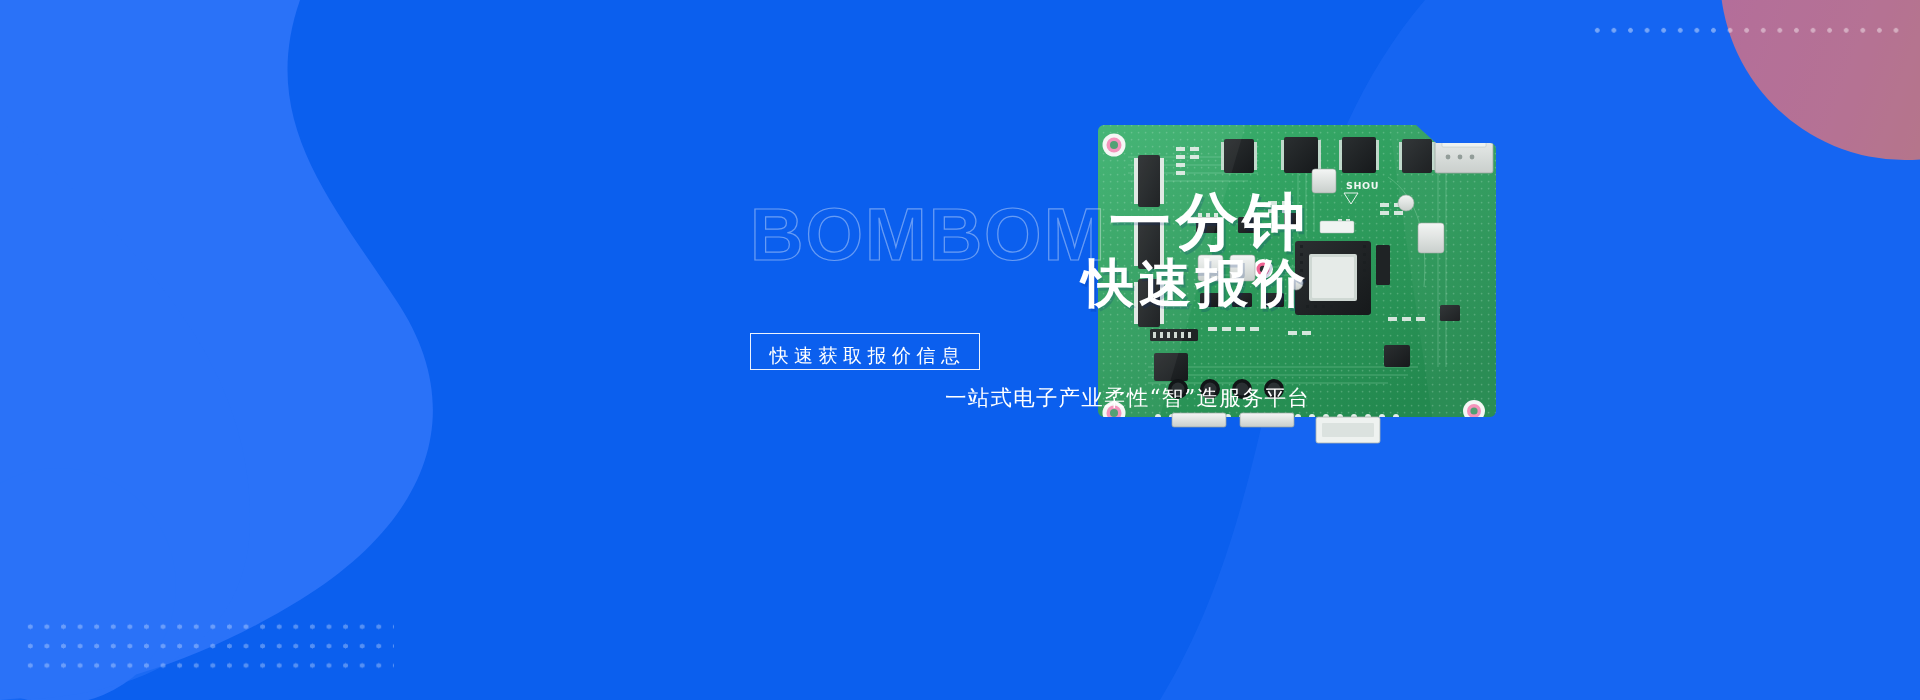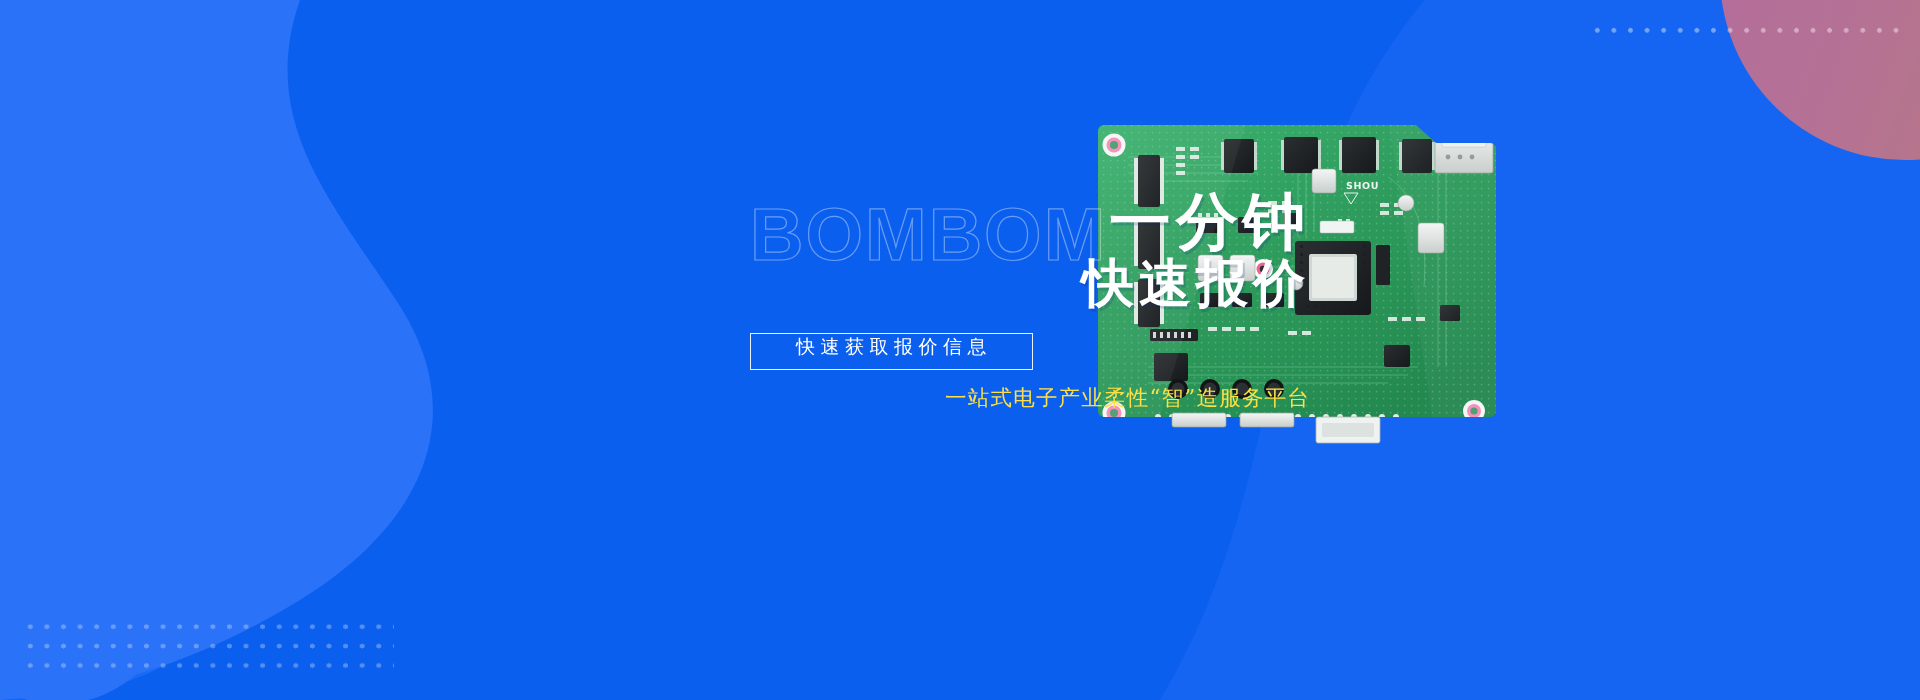--- a/index.html
+++ b/index.html
@@ -53,35 +53,35 @@
     display:block;
     font-size:62px;font-weight:700;color:#ffffff;
     letter-spacing:5px;
     font-family:"DejaVu Sans","Liberation Sans",sans-serif;
     text-shadow:2px 3px 0 rgba(0,40,120,.18);
   }
   .hl-line.second{font-size:52px;margin-top:7px;}
 
   .boxed{
     position:absolute;left:60px;top:183px;
-    width:283px;height:37px;
+    width:230px;height:37px;
     border:1.6px solid rgba(255,255,255,.92);
-    display:flex;align-items:flex-start;justify-content:center;
+    display:flex;align-items:flex-end;justify-content:center;
     box-sizing:border-box;
   }
   .boxed span{
     font-size:19px;color:#ffffff;letter-spacing:5.5px;
     font-weight:400;padding-left:5px;
     font-family:"DejaVu Sans","Liberation Sans",sans-serif;
   }
 
   .tagline{
     position:absolute;left:0;top:233px;width:620px;
     text-align:right;
-    font-size:21.5px;color:#fde047;letter-spacing:1.2px;
+    font-size:21.5px;color:#ffffff;letter-spacing:1.2px;
     font-family:"DejaVu Serif","Liberation Serif",serif;
     white-space:nowrap;
   }
 </style>
 </head>
 <body>
 
 <div id="banner">
 
   <div class="bg-layer">

